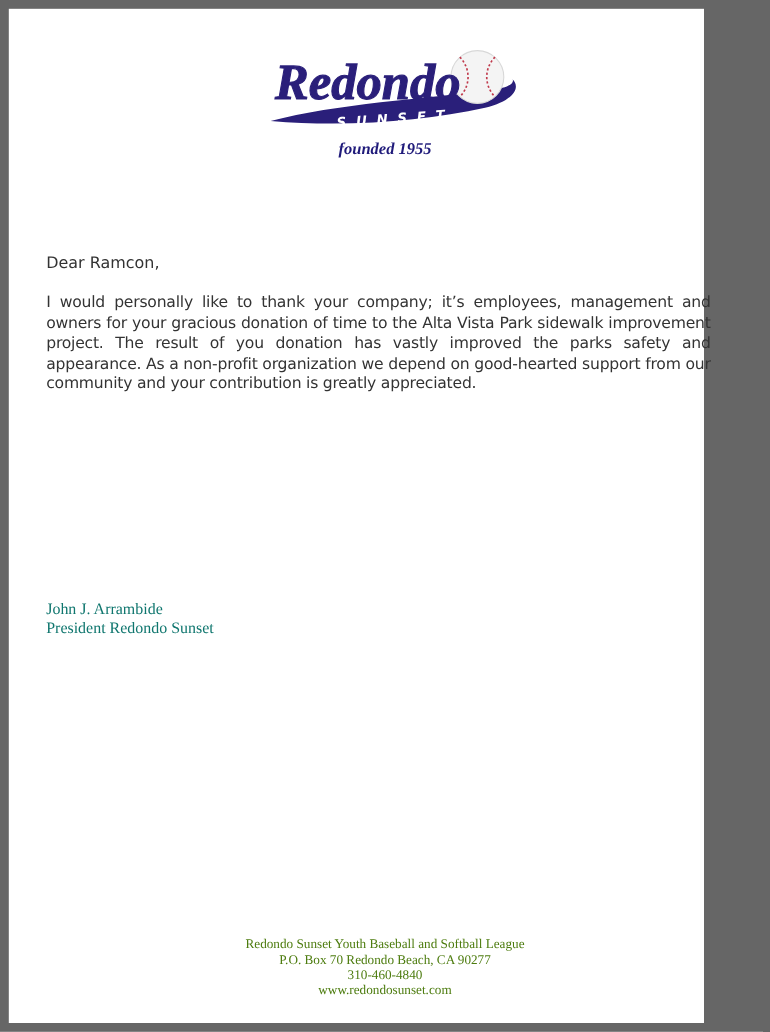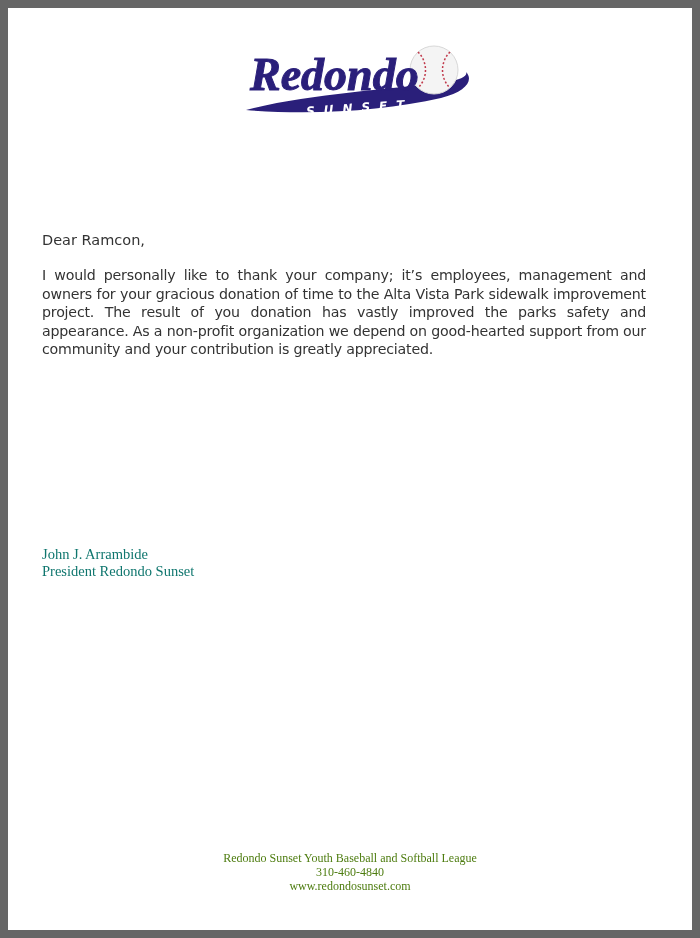--- a/index.html
+++ b/index.html
@@ -1,17 +1,17 @@
 <!DOCTYPE html>
 <html><head>
 <meta charset="utf-8">
 <style>
   html, body { margin:0; padding:0; }
   body { width:700px; height:938px; background:#666666; position:relative; overflow:hidden; }
-  .page { position:absolute; left:8px; top:8px; width:684px; height:922px; background:#ffffff; }
+  .page { position:absolute; left:8px; top:8px; width:632px; height:922px; background:#ffffff; }
   .logo { position:absolute; left:228px; top:24px; width:240px; height:100px; }
   .founded { position:absolute; left:0; width:684px; top:120px; text-align:center;
     font-family:"Liberation Serif", serif; font-style:italic; font-weight:bold; font-size:15px; color:#1f1a7a; }
   .body-text { font-family:"DejaVu Sans", sans-serif; font-size:14px; color:#333333; }
   .salutation { position:absolute; left:34px; top:224px; font-size:14.5px; }
   .para { position:absolute; left:34px; top:258px; width:604px; text-align:justify; line-height:18.5px; font-size:14.2px; letter-spacing:-0.2px; }
   .thanks { position:absolute; left:34px; top:408px; font-size:14.2px; letter-spacing:-0.2px; }
   .sig { position:absolute; left:34px; top:538px; font-family:"Liberation Serif", serif; font-size:14.5px; color:#0f766e; line-height:17px; }
   .footer { position:absolute; left:0; width:684px; top:843px; text-align:center;
     font-family:"Liberation Serif", serif; font-size:12px; color:#4d7c0f; line-height:14px; }
@@ -28,27 +28,29 @@
 
       <circle cx="198" cy="38" r="24" fill="#f4f4f4" stroke="#d8d8d8" stroke-width="1"></circle>
       <path d="M182 20 C 192 30, 192 46, 182 56" fill="none" stroke="#c0394b" stroke-width="1.5" stroke-dasharray="2,2"></path>
       <path d="M214 20 C 204 30, 204 46, 214 56" fill="none" stroke="#c0394b" stroke-width="1.5" stroke-dasharray="2,2"></path>
 
       <text x="14" y="58" font-family="Liberation Serif, serif" font-style="italic" font-weight="bold" font-size="46" fill="#2a1f7a" stroke="#2a1f7a" stroke-width="1">Redondo</text>
       <text x="70" y="80" font-family="DejaVu Sans, sans-serif" font-style="italic" font-weight="bold" font-size="12" fill="#ffffff" letter-spacing="9" transform="rotate(-4 120 76)">SUNSET</text>
     </svg>
   </div>
 
+  <div class="founded">founded 1955</div>
 
   <div class="body-text salutation">Dear Ramcon,</div>
   <div class="body-text para">I would personally like to thank your company; it’s employees, management and owners for your gracious donation of time to the Alta Vista Park sidewalk improvement project. The result of you donation has vastly improved the parks safety and appearance. As a non-profit organization we depend on good-hearted support from our community and your contribution is greatly appreciated.</div>
 
   <div class="sig">
     <div>John J. Arrambide</div>
     <div>President Redondo Sunset</div>
   </div>
 
   <div class="footer">
     <div>Redondo Sunset Youth Baseball and Softball League</div>
+    <div>P.O. Box 70 Redondo Beach, CA 90277</div>
     <div>310-460-4840</div>
     <div>www.redondosunset.com</div>
   </div>
 </div>
 
 </body></html>

